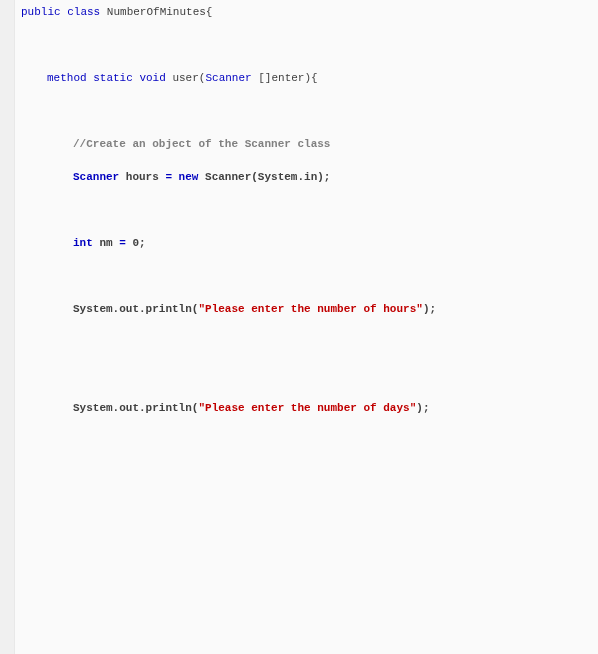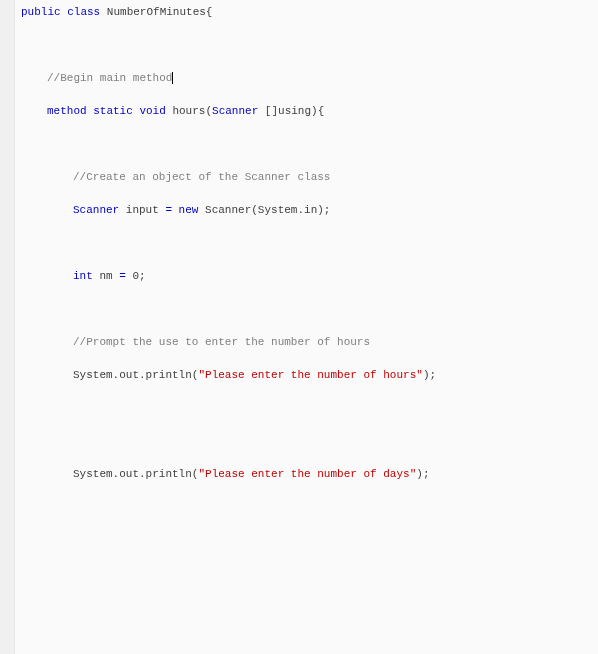--- a/index.html
+++ b/index.html
@@ -11,38 +11,36 @@
   .cls { color: #404040; }
   .str { color: #c00000; }
   .com { color: #808080; }
   .id { color: #404040; }
   .num { color: #404040; }
   .sys { color: #404040; }
   .cursor { border-left: 1px solid #000; }
   .line { display: block; }
   .i0 { padding-left: 0; }
   .i1 { padding-left: 26px; }
-  .i2 { padding-left: 52px; }
+  .i2 { padding-left: 52px; font-weight: bold; }
 </style>
 </head>
 <body>
 
 <div class="editor">
   <div class="gutter"></div>
   <div class="code" id="code"><span class="line i0"><span class="kw">public class </span><span class="cls">NumberOfMinutes{</span></span>
 <span class="line i0">&nbsp;</span>
-<span class="line i1"><span class="com">//Begin main method</span><span class="cursor"></span></span>
-<span class="line i1"><span class="kw">method static void </span><span class="id">hours(</span><span class="type">Scanner </span><span class="id">[]using){</span></span>
+<span class="line i1"><span class="kw">method static void </span><span class="id">user(</span><span class="type">Scanner </span><span class="id">[]enter){</span></span>
 <span class="line i1">&nbsp;</span>
 <span class="line i2"><span class="com">//Create an object of the Scanner class</span></span>
-<span class="line i2"><span class="type">Scanner </span><span class="id">input </span><span class="kw">= new </span><span class="id">Scanner(</span><span class="sys">System</span><span class="id">.</span><span class="sys">in</span><span class="id">);</span></span>
+<span class="line i2"><span class="type">Scanner </span><span class="id">hours </span><span class="kw">= new </span><span class="id">Scanner(</span><span class="sys">System</span><span class="id">.</span><span class="sys">in</span><span class="id">);</span></span>
 <span class="line i2">&nbsp;</span>
 <span class="line i2"><span class="kw">int </span><span class="id">nm </span><span class="kw">= </span><span class="num">0</span><span class="id">;</span></span>
 <span class="line i2">&nbsp;</span>
-<span class="line i2"><span class="com">//Prompt the use to enter the number of hours</span></span>
 <span class="line i2"><span class="sys">System</span><span class="id">.out.println(</span><span class="str">"Please enter the number of hours"</span><span class="id">);</span></span>
 <span class="line i2">&nbsp;</span>
 <span class="line i2">&nbsp;</span>
 <span class="line i2"><span class="sys">System</span><span class="id">.out.println(</span><span class="str">"Please enter the number of days"</span><span class="id">);</span></span>
 
 
 
 
 
 

